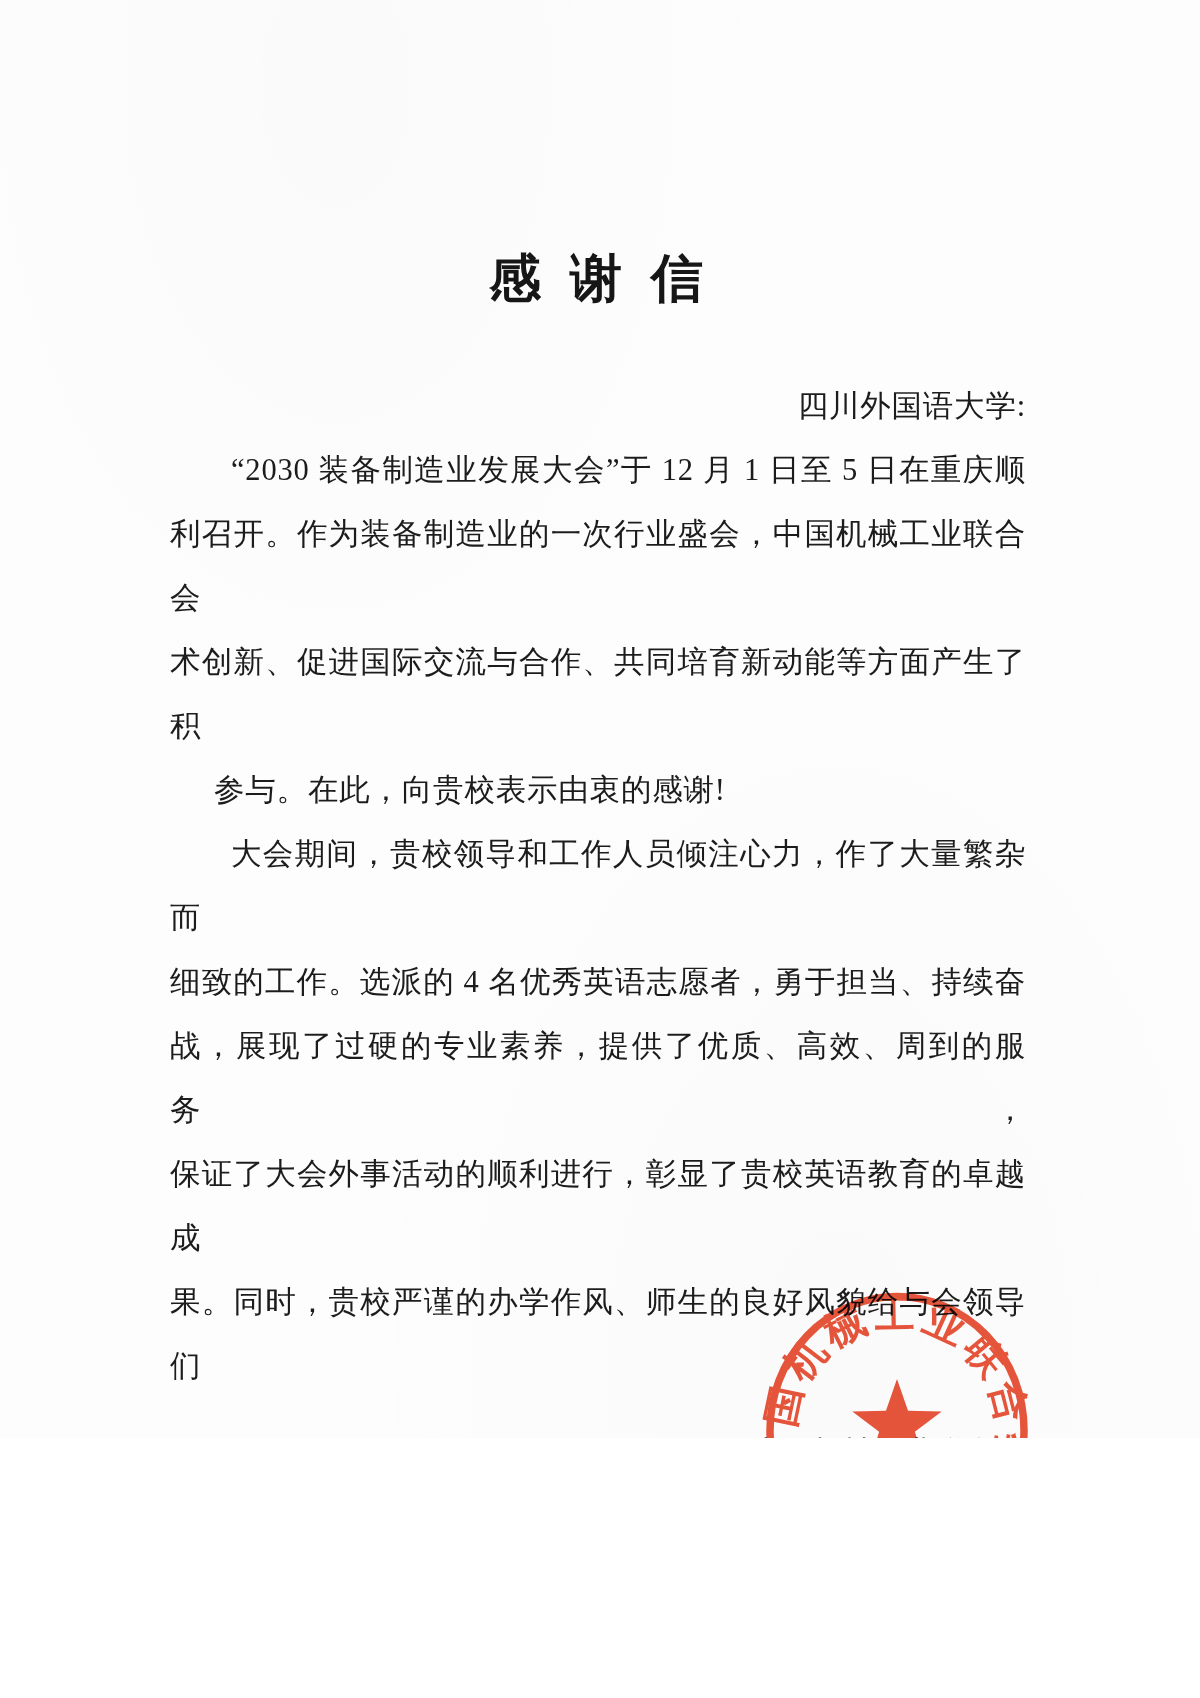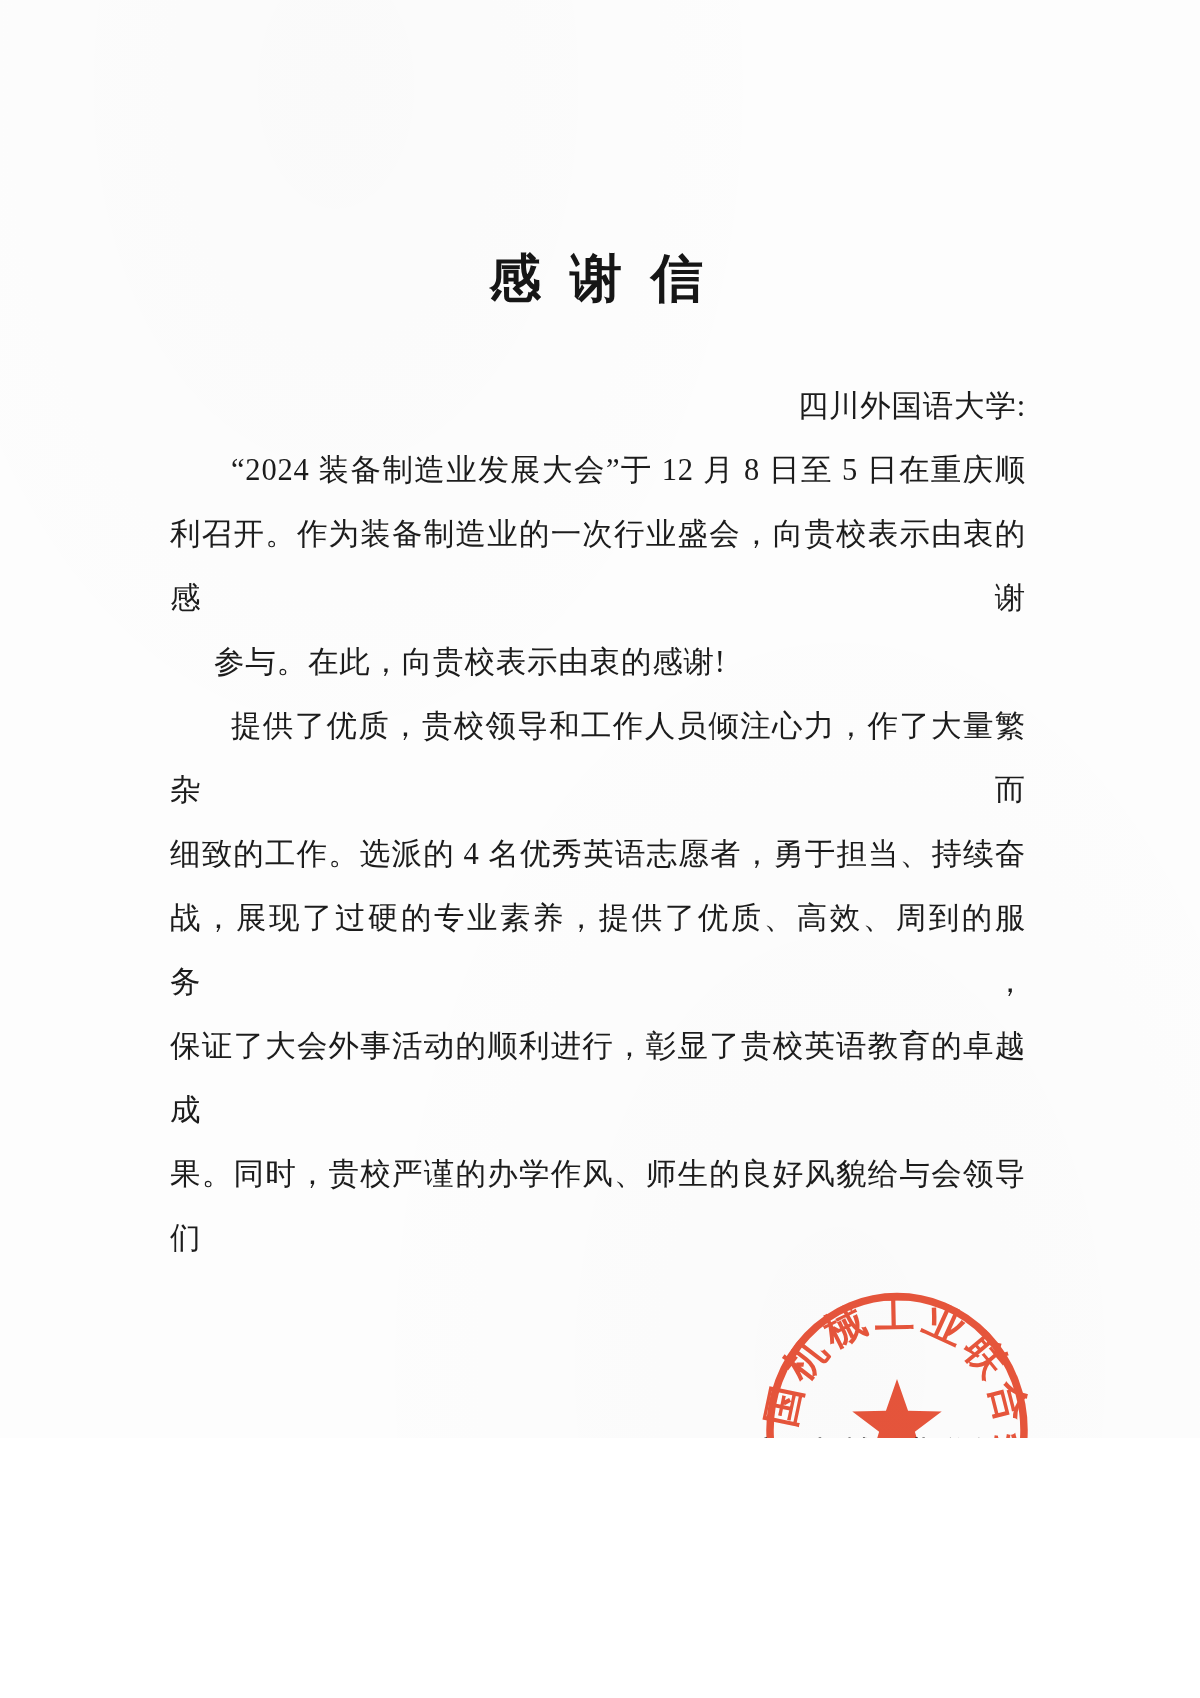--- a/index.html
+++ b/index.html
@@ -61,26 +61,27 @@
 <body>
 
 <div class="page">
 
   <div class="title">感 谢 信</div>
 
   <div class="body-block">
     <div class="salutation">四川外国语大学:</div>
     <div id="paragraphs">
         <div class="para p1">
-          <div class="line first">“2024 装备制造业发展大会”于 12 月 8 日至 5 日在重庆顺</div>
-          <div class="line">利召开。作为装备制造业的一次行业盛会，向贵校表示由衷的感谢</div>
+          <div class="line first">“2030 装备制造业发展大会”于 12 月 1 日至 5 日在重庆顺</div>
+          <div class="line">利召开。作为装备制造业的一次行业盛会，中国机械工业联合会</div>
+          <div class="line">术创新、促进国际交流与合作、共同培育新动能等方面产生了积</div>
           <div class="line last">参与。在此，向贵校表示由衷的感谢!</div>
         </div>
         <div class="para p2">
-          <div class="line first">提供了优质，贵校领导和工作人员倾注心力，作了大量繁杂而</div>
+          <div class="line first">大会期间，贵校领导和工作人员倾注心力，作了大量繁杂而</div>
           <div class="line">细致的工作。选派的 4 名优秀英语志愿者，勇于担当、持续奋</div>
           <div class="line">战，展现了过硬的专业素养，提供了优质、高效、周到的服务，</div>
           <div class="line">保证了大会外事活动的顺利进行，彰显了贵校英语教育的卓越成</div>
           <div class="line">果。同时，贵校严谨的办学作风、师生的良好风貌给与会领导们</div>
         </div>
       </div>
   </div>
 
   <div class="signature">中国机械工业联合会</div>
   <div class="letter-date">2024 年 12 月 11 日</div>

